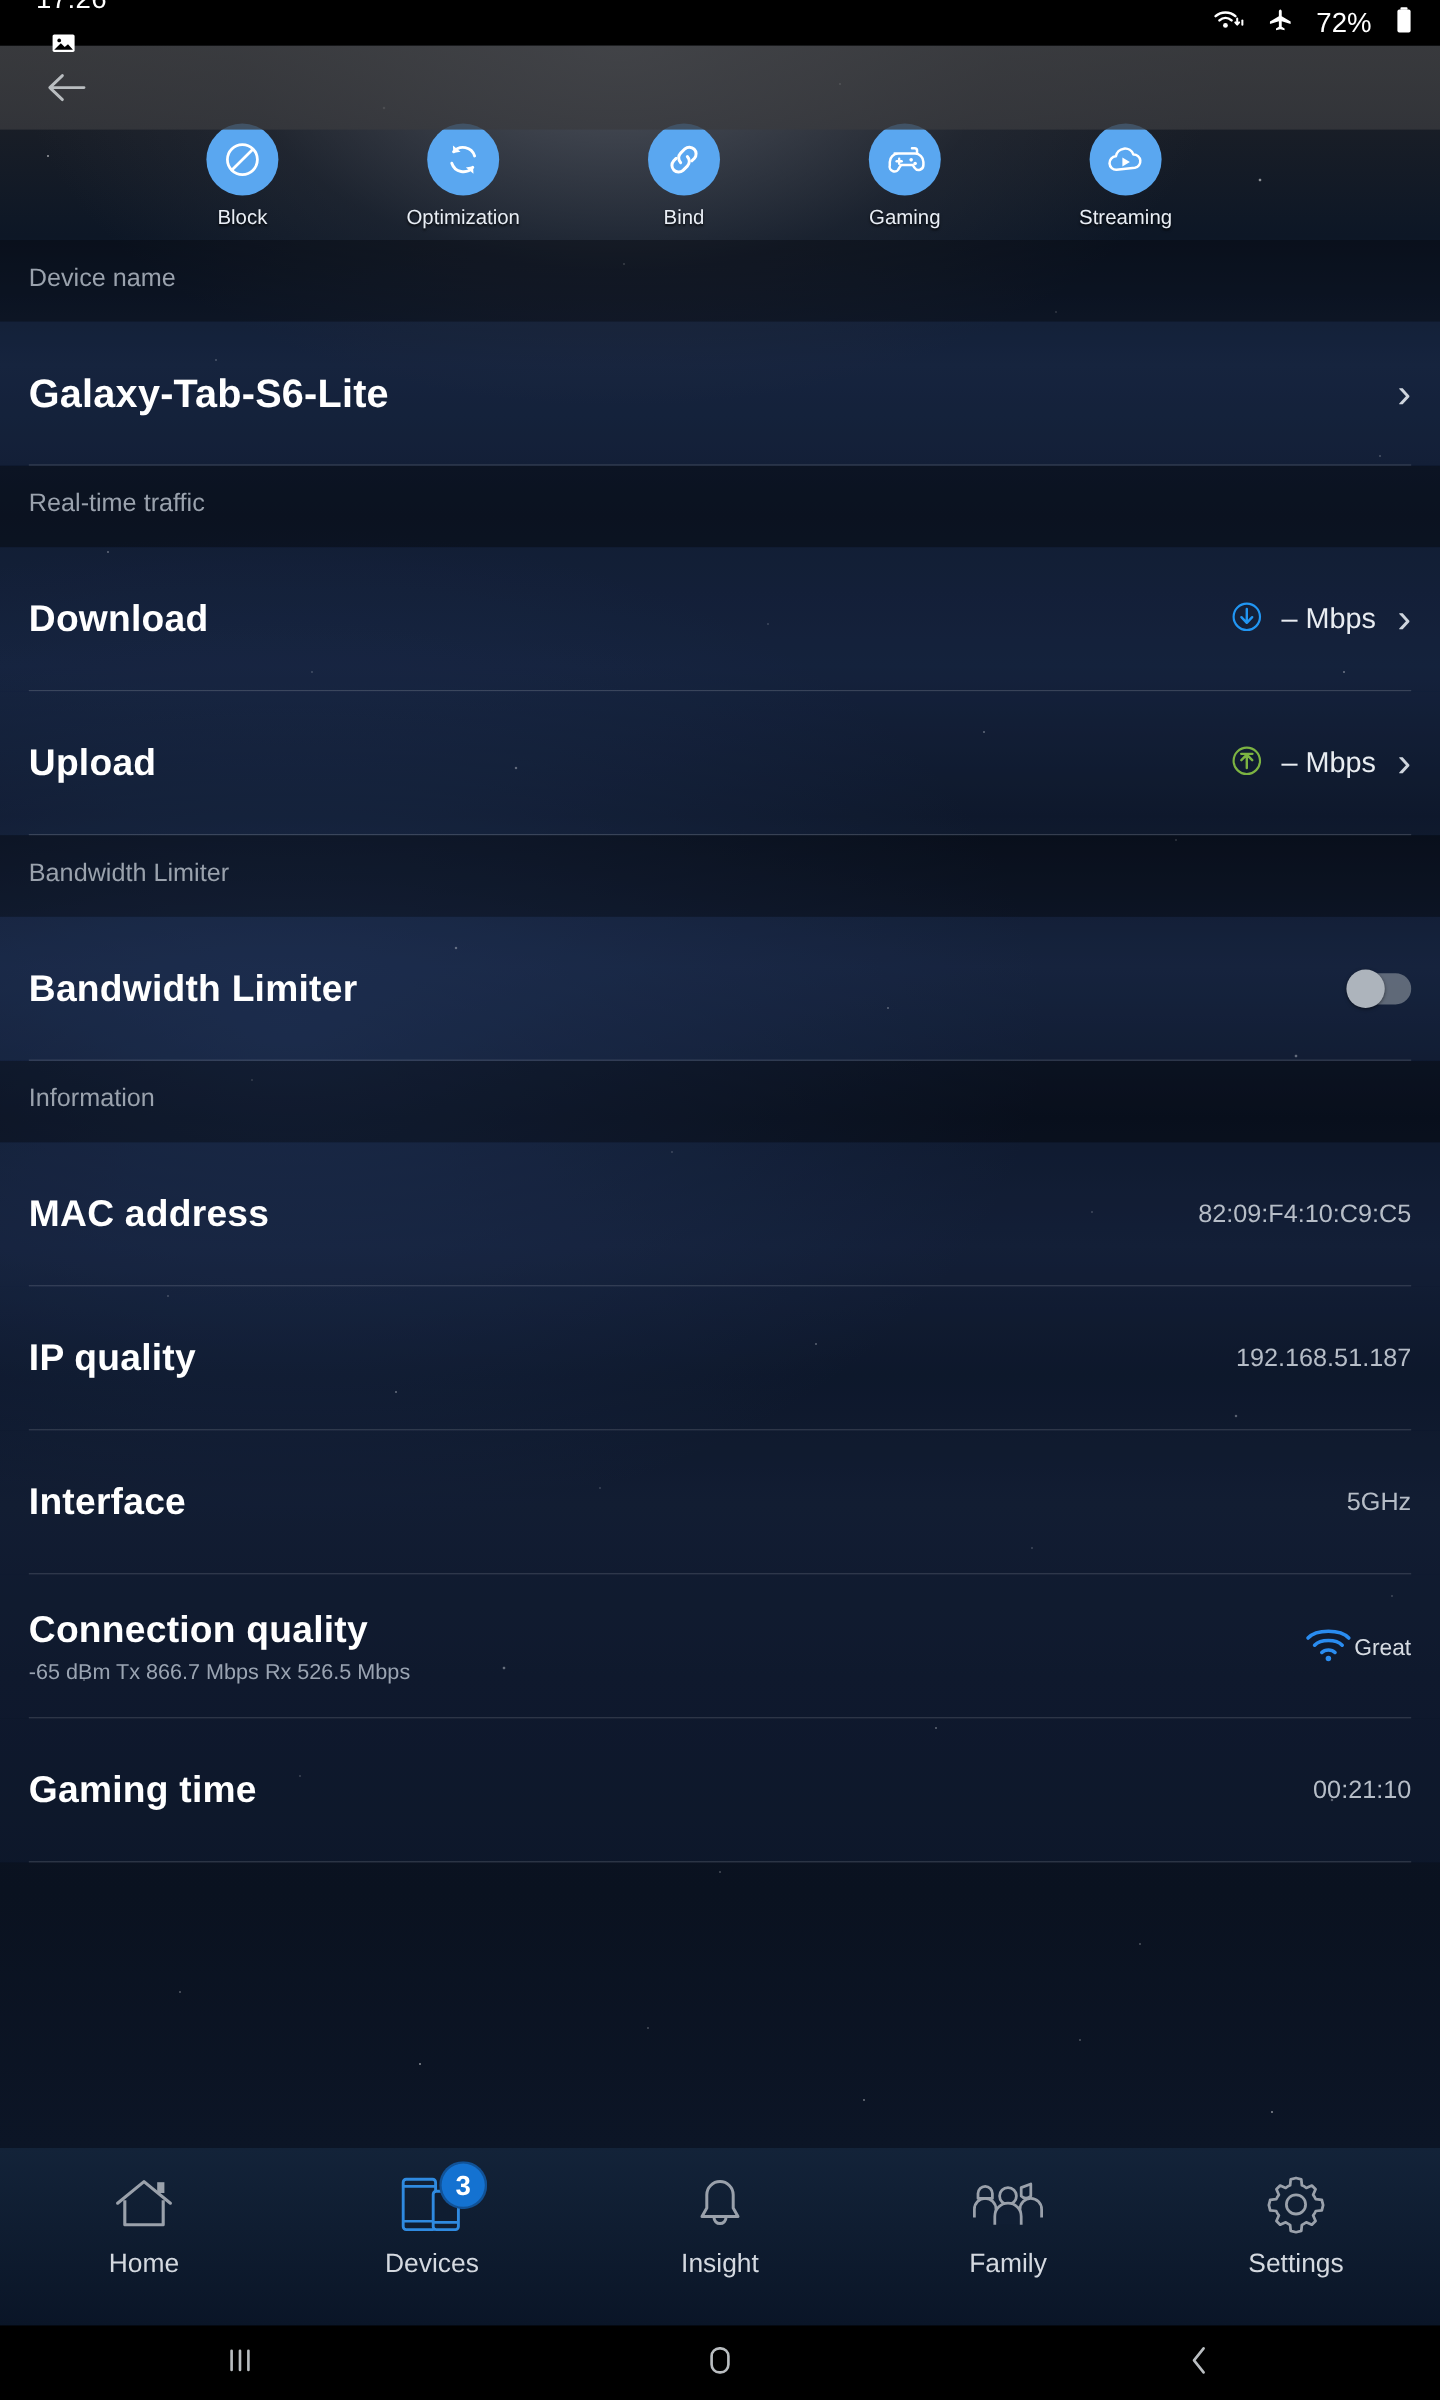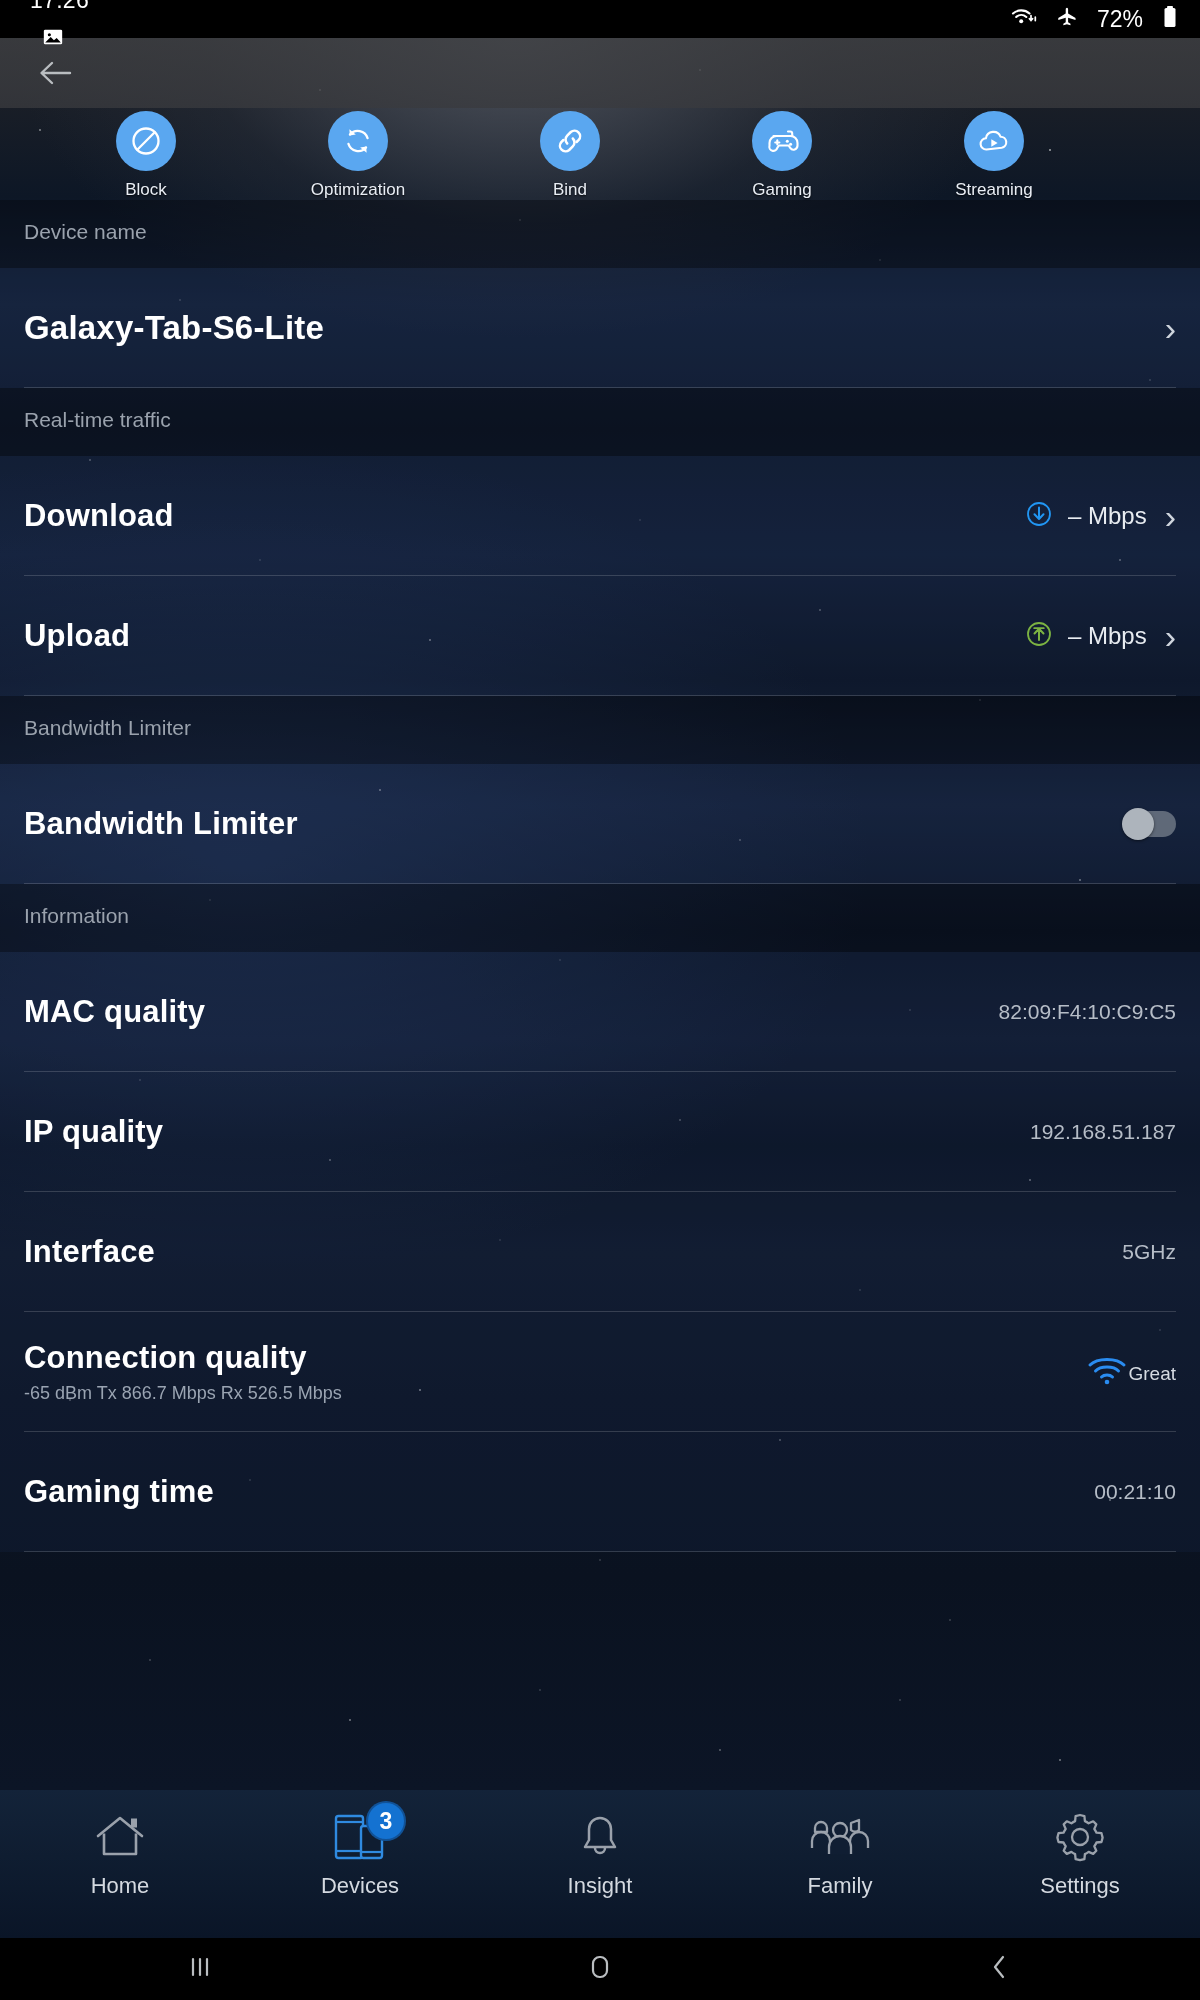--- a/index.html
+++ b/index.html
@@ -105,22 +105,22 @@
   }
   #back-button {
     position:absolute; left:30px; top:50%; transform:translateY(-50%);
     width:50px; height:50px; display:flex; align-items:center; justify-content:center;
     cursor:pointer;
   }
 
   
   #quick-actions {
     position:absolute; left:0; top:108px; width:1140px; height:92px;
-    display:flex; justify-content:center; align-items:flex-end;
-    gap:116px; z-index:25;
+    display:flex; justify-content:center; align-items:center;
+    gap:88px; z-index:25;
   }
   .qa {
     width:96px; display:flex; flex-direction:column; align-items:center; cursor:pointer;
   }
   .qa-circle {
     width:60px; height:60px; border-radius:50%;
     background:#5aa7f0;
     display:flex; align-items:center; justify-content:center;
     margin-top:-13px;
   }
@@ -372,21 +372,21 @@
           <div class="knob"></div>
         </div>
       </div>
       <div class="row-sep"></div>
     </div>
 
     <div class="sec-head">Information</div>
 
     <div class="row">
       <div class="row-left">
-        <div class="row-title">MAC quality</div>
+        <div class="row-title">MAC address</div>
       </div>
       <div class="row-right">
         <span class="row-value">82:09:F4:10:C9:C5</span>
       </div>
       <div class="row-sep"></div>
     </div>
 
     <div class="row">
       <div class="row-left">
         <div class="row-title">IP quality</div>

